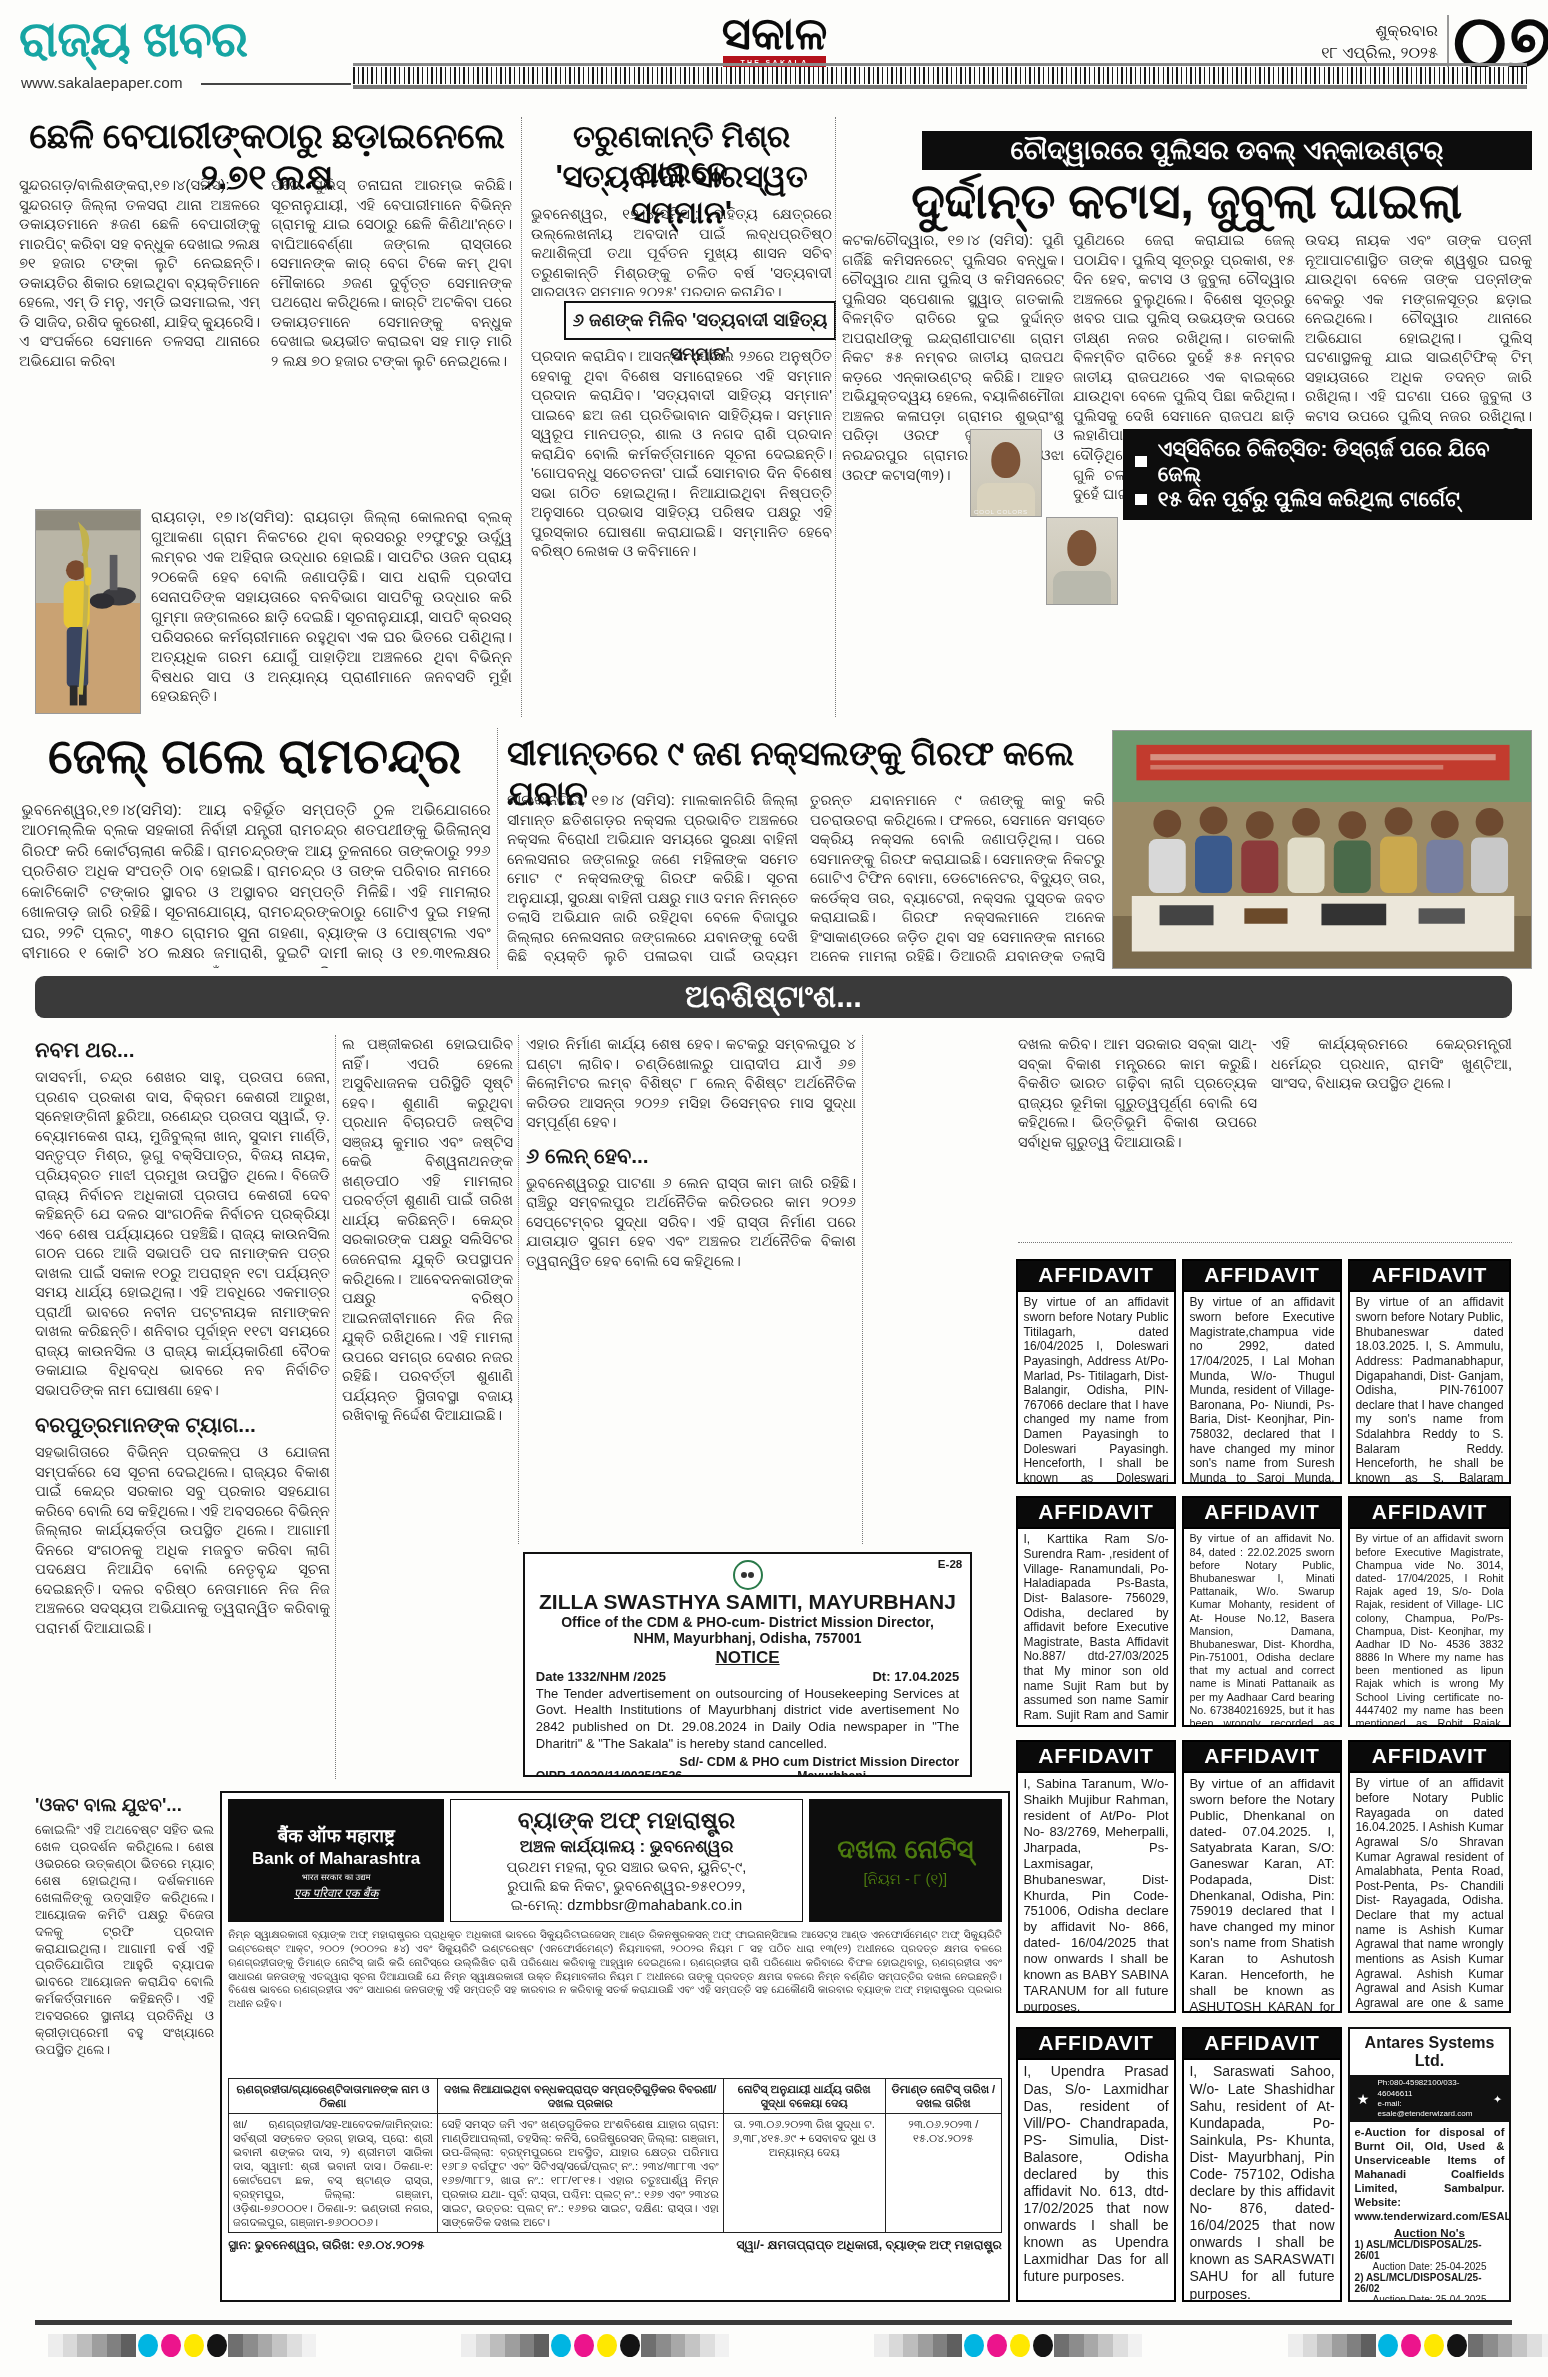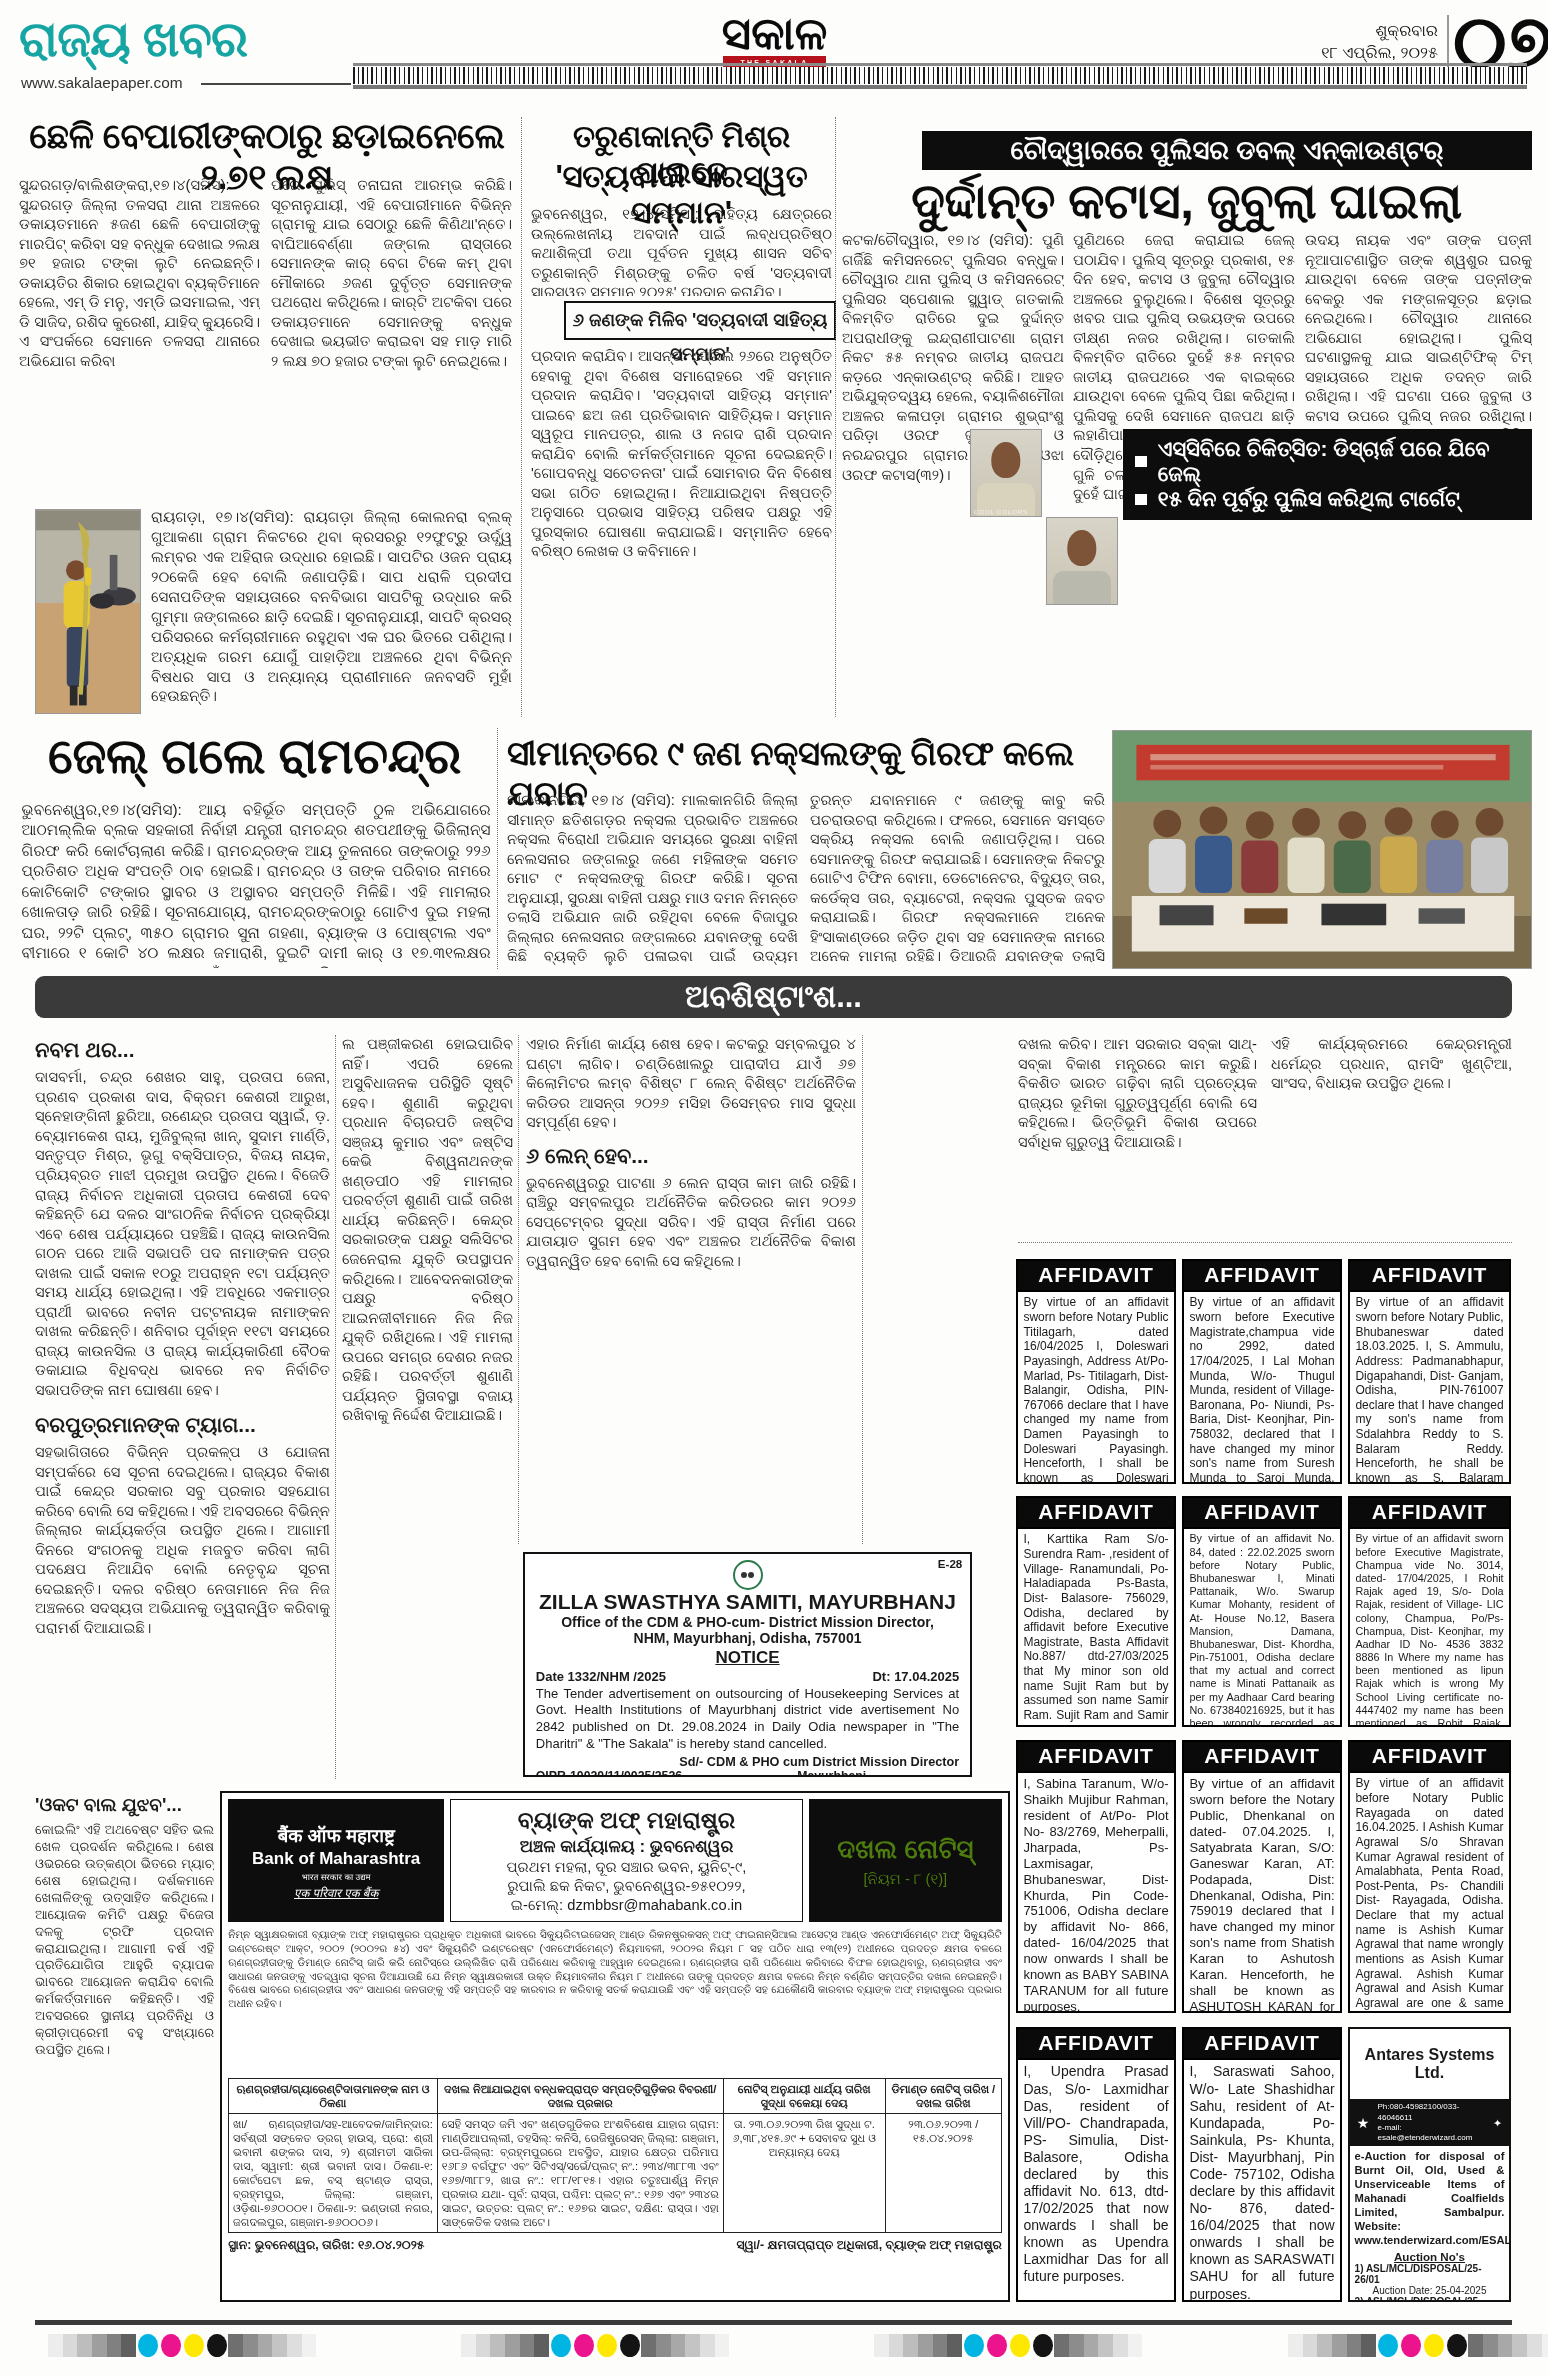--- a/index.html
+++ b/index.html
@@ -237,21 +237,21 @@
   <div class="abs aff" style="left:1016px;top:2027px;width:160px;height:275px;">
     <div class="hd">AFFIDAVIT</div>
     <div class="bd" style="font-size:14px;">I, Upendra Prasad Das, S/o- Laxmidhar Das, resident of Vill/PO- Chandrapada, PS- Simulia, Dist- Balasore, Odisha declared by this affidavit No. 613, dtd- 17/02/2025 that now onwards I shall be known as Upendra Laxmidhar Das for all future purposes.</div>
   </div>
   <div class="abs aff" style="left:1182px;top:2027px;width:160px;height:275px;">
     <div class="hd">AFFIDAVIT</div>
     <div class="bd" style="font-size:14px;">I, Saraswati Sahoo, W/o- Late Shashidhar Sahu, resident of At- Kundapada, Po- Sainkula, Ps- Khunta, Dist- Mayurbhanj, Pin Code- 757102, Odisha declare by this affidavit No- 876, dated- 16/04/2025 that now onwards I shall be known as SARASWATI SAHU for all future purposes.</div>
   </div>
 
   <div class="abs boxed" style="left:1348px;top:2027px;width:163px;height:275px;">
-    <div class="ct" style="font-size:16px;font-weight:bold;padding:17px 0;border-bottom:1.5px solid #111;">Antares Systems Ltd.</div>
+    <div class="ct" style="font-size:16px;font-weight:bold;padding:5px 0;border-bottom:1.5px solid #111;">Antares Systems Ltd.</div>
     <div style="display:flex;align-items:stretch;background:#111;color:#fff;">
       <div style="width:26px;display:flex;align-items:center;justify-content:center;font-size:14px;">★</div>
       <div style="flex:1;font-size:8px;line-height:1.3;padding:2.3px 1.5px;">
         <div>Ph:080-45982100/033-46046611</div>
         <div>e-mail: esale@etenderwizard.com</div>
       </div>
       <div style="width:23px;display:flex;align-items:center;justify-content:center;font-size:10.8px;">✦</div>
     </div>
     <div class="jt" style="font-size:11.2px;font-weight:bold;line-height:1.25;padding:3.1px 4.6px;">e-Auction for disposal of Burnt Oil, Old, Used &amp; Unserviceable Items of Mahanadi Coalfields Limited, Sambalpur. Website: www.tenderwizard.com/ESALE.</div>
     <div class="ct" style="font-size:11.6px;font-weight:bold;text-decoration:underline;">Auction No's</div>

